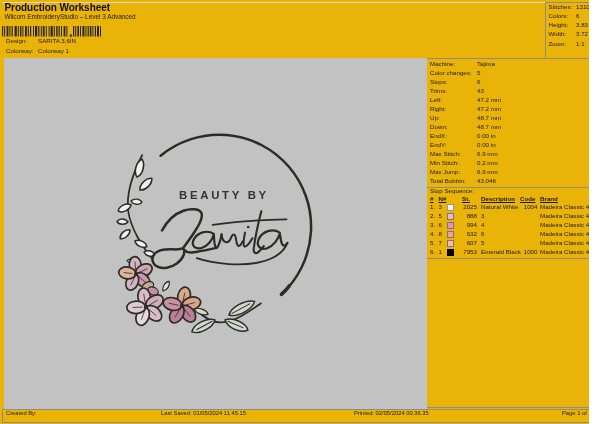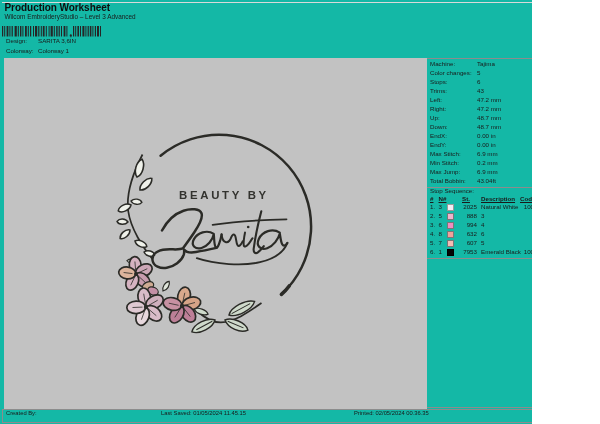--- a/index.html
+++ b/index.html
@@ -3,21 +3,21 @@
 <meta charset="utf-8">
 <style>
   html,body{margin:0;padding:0;}
   body{width:600px;height:424px;background:#fff;font-family:"Liberation Sans",sans-serif;}
   .abs{position:absolute;}
   .t{position:absolute;font-size:6.2px;color:#1a1a1a;white-space:nowrap;line-height:7px;}
   .tf{position:absolute;font-size:5.8px;color:#1a1a1a;white-space:nowrap;line-height:7px;}
 </style>
 </head>
 <body>
-<div style="position:relative;width:532px;height:424px;overflow:hidden;background:#14b8a6;">
+<div style="position:relative;width:589px;height:424px;overflow:hidden;background:#eab308;">
 
   <div class="abs" style="left:2px;top:2px;width:596px;height:1px;background:#d9d9d9"></div>
 
   <div class="abs" style="left:4.5px;top:2px;font-weight:bold;font-size:10px;color:#0d0d0d;letter-spacing:-0.05px;">Production Worksheet</div>
   <div class="abs" style="left:4.5px;top:13.2px;font-size:6.4px;color:#1a1a1a;">Wilcom EmbroideryStudio – Level 3 Advanced</div>
 
   <svg class="abs" style="left:2px;top:25.5px" width="104" height="14" viewBox="0 0 104 14">
     <g fill="#262626">
       <rect x="0.0" y="0" width="1.2" height="10.5"></rect>
       <rect x="2.2" y="0" width="1.0" height="10.5"></rect>

